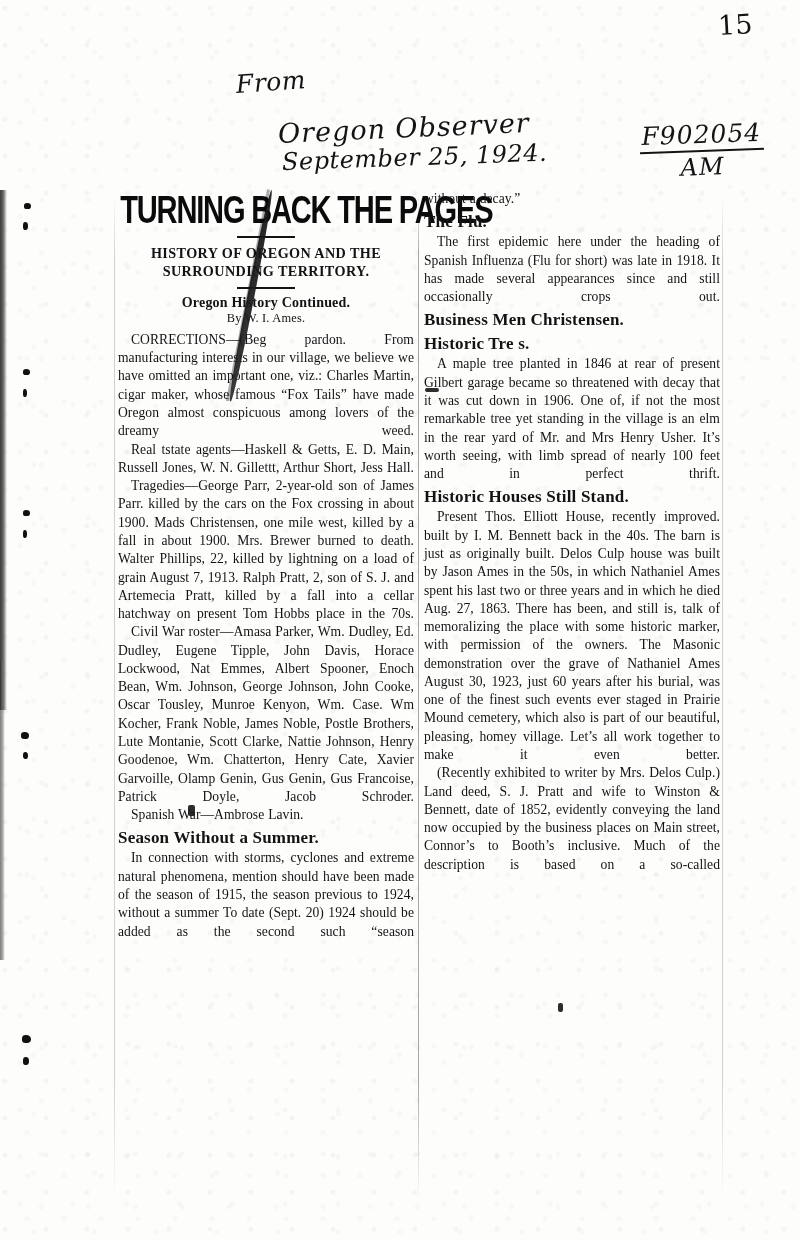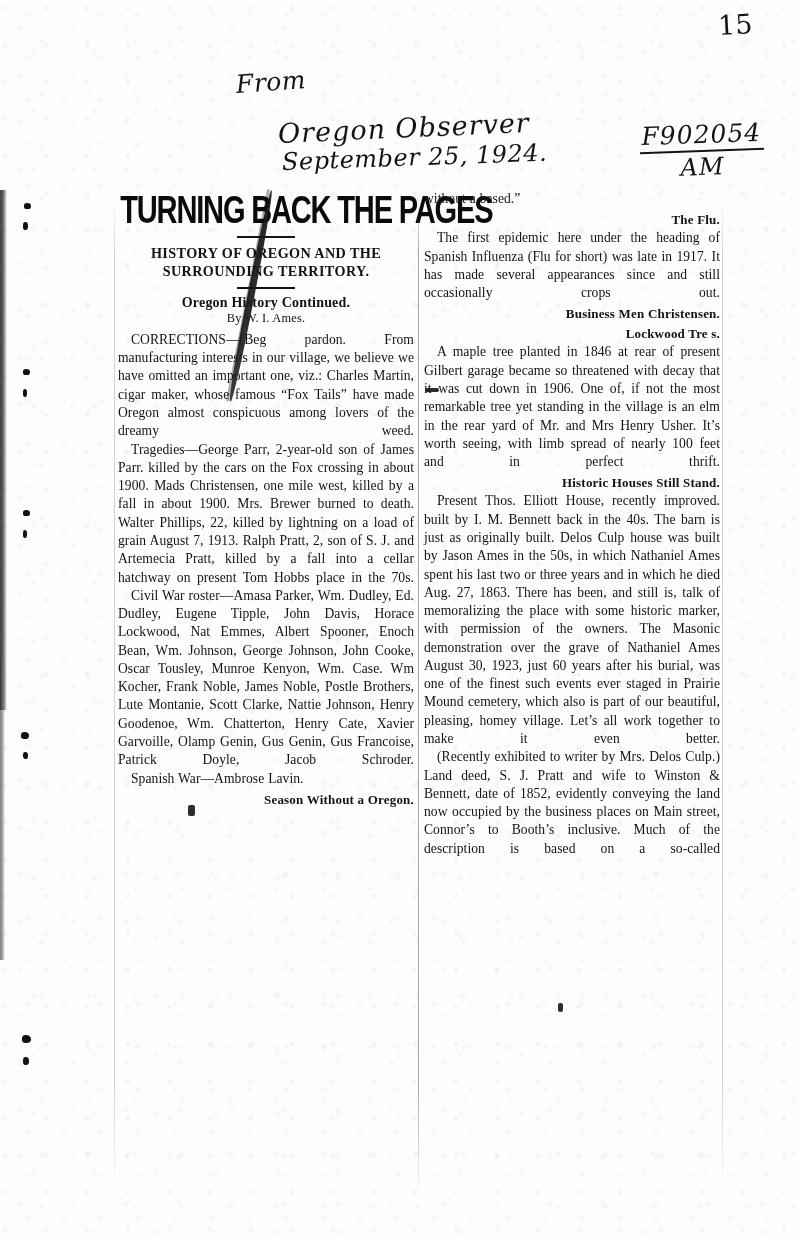--- a/index.html
+++ b/index.html
@@ -188,22 +188,22 @@
     font-size: 12.4px;
     text-align: center;
     margin: 0 0 5px 0;
     letter-spacing: 0.2px;
   }
 
   
   .sec-head {
     font-family: "Liberation Serif", serif;
     font-weight: bold;
-    font-size: 13px;
-    text-align: right;
+    font-size: 17px;
+    text-align: left;
     margin: 4px 0 1px 0;
     letter-spacing: 0.2px;
   }
   p.body {
     font-family: "Liberation Serif", serif;
     font-size: 13.6px;
     line-height: 1.345;
     text-align: justify;
     text-align-last: justify;
     margin: 0;
@@ -290,37 +290,39 @@
 
       <h2 class="subhead">HISTORY OF OREGON AND THE</h2>
       <h2 class="subhead">SURROUNDING TERRITORY.</h2>
 
       <div class="rule-short"></div>
 
       <div class="byline-head">Oregon History Continued.</div>
       <div class="byline-sub">By W. I. Ames.</div>
 
       <p class="body indent">CORRECTIONS—(Beg pardon. From manufacturing interests in our village, we believe we have omitted an important one, viz.: Charles Martin, cigar maker, whose famous “Fox Tails” have made Oregon almost conspicuous among lovers of the dreamy weed.</p>
+      <p class="body indent">Real tstate agents—Haskell &amp; Getts, E. D. Main, Russell Jones, W. N. Gillettt, Arthur Short, Jess Hall.</p>
       <p class="body indent">Tragedies—George Parr, 2-year-old son of James Parr. killed by the cars on the Fox crossing in about 1900. Mads Christensen, one mile west, killed by a fall in about 1900. Mrs. Brewer burned to death. Walter Phillips, 22, killed by lightning on a load of grain August 7, 1913. Ralph Pratt, 2, son of S. J. and Artemecia Pratt, killed by a fall into a cellar hatchway on present Tom Hobbs place in the 70s.</p>
       <p class="body indent">Civil War roster—Amasa Parker, Wm. Dudley, Ed. Dudley, Eugene Tipple, John Davis, Horace Lockwood, Nat Emmes, Albert Spooner, Enoch Bean, Wm. Johnson, George Johnson, John Cooke, Oscar Tousley, Munroe Kenyon, Wm. Case. Wm Kocher, Frank Noble, James Noble, Postle Brothers, Lute Montanie, Scott Clarke, Nattie Johnson, Henry Goodenoe, Wm. Chatterton, Henry Cate, Xavier Garvoille, Olamp Genin, Gus Genin, Gus Francoise, Patrick Doyle, Jacob Schroder.</p>
       <p class="body indent last">Spanish War—Ambrose Lavin.</p>
 
-      <h3 class="sec-head">Season Without a Oregon.</h3>
+      <h3 class="sec-head">Season Without a Summer.</h3>
+      <p class="body indent">In connection with storms, cyclones and extreme natural phenomena, mention should have been made of the season of 1915, the season previous to 1924, without a summer To date (Sept. 20) 1924 should be added as the second such “season</p>
     </div>
 
     <div class="col col-right">
 
-      <p class="body carryover">without a based.”</p>
+      <p class="body carryover">without a decay.”</p>
 
       <h3 class="sec-head">The Flu.</h3>
-      <p class="body indent">The first epidemic here under the heading of Spanish Influenza (Flu for short) was late in 1917. It has made several appearances since and still occasionally crops out.</p>
+      <p class="body indent">The first epidemic here under the heading of Spanish Influenza (Flu for short) was late in 1918. It has made several appearances since and still occasionally crops out.</p>
 
       <h3 class="sec-head">Business Men Christensen.</h3>
 
-      <h3 class="sec-head">Lockwood Tre s.</h3>
+      <h3 class="sec-head">Historic Tre s.</h3>
       <p class="body indent">A maple tree planted in 1846 at rear of present Gilbert garage became so threatened with decay that it was cut down in 1906. One of, if not the most remarkable tree yet standing in the village is an elm in the rear yard of Mr. and Mrs Henry Usher. It’s worth seeing, with limb spread of nearly 100 feet and in perfect thrift.</p>
 
       <h3 class="sec-head">Historic Houses Still Stand.</h3>
       <p class="body indent">Present Thos. Elliott House, recently improved. built by I. M. Bennett back in the 40s. The barn is just as originally built. Delos Culp house was built by Jason Ames in the 50s, in which Nathaniel Ames spent his last two or three years and in which he died Aug. 27, 1863. There has been, and still is, talk of memoralizing the place with some historic marker, with permission of the owners. The Masonic demonstration over the grave of Nathaniel Ames August 30, 1923, just 60 years after his burial, was one of the finest such events ever staged in Prairie Mound cemetery, which also is part of our beautiful, pleasing, homey village. Let’s all work together to make it even better.</p>
 
       <p class="body indent">(Recently exhibited to writer by Mrs. Delos Culp.) Land deed, S. J. Pratt and wife to Winston &amp; Bennett, date of 1852, evidently conveying the land now occupied by the business places on Main street, Connor’s to Booth’s inclusive. Much of the description is based on a so-called</p>
     </div>
   </div>
 
   <div class="ink-streak"></div>

